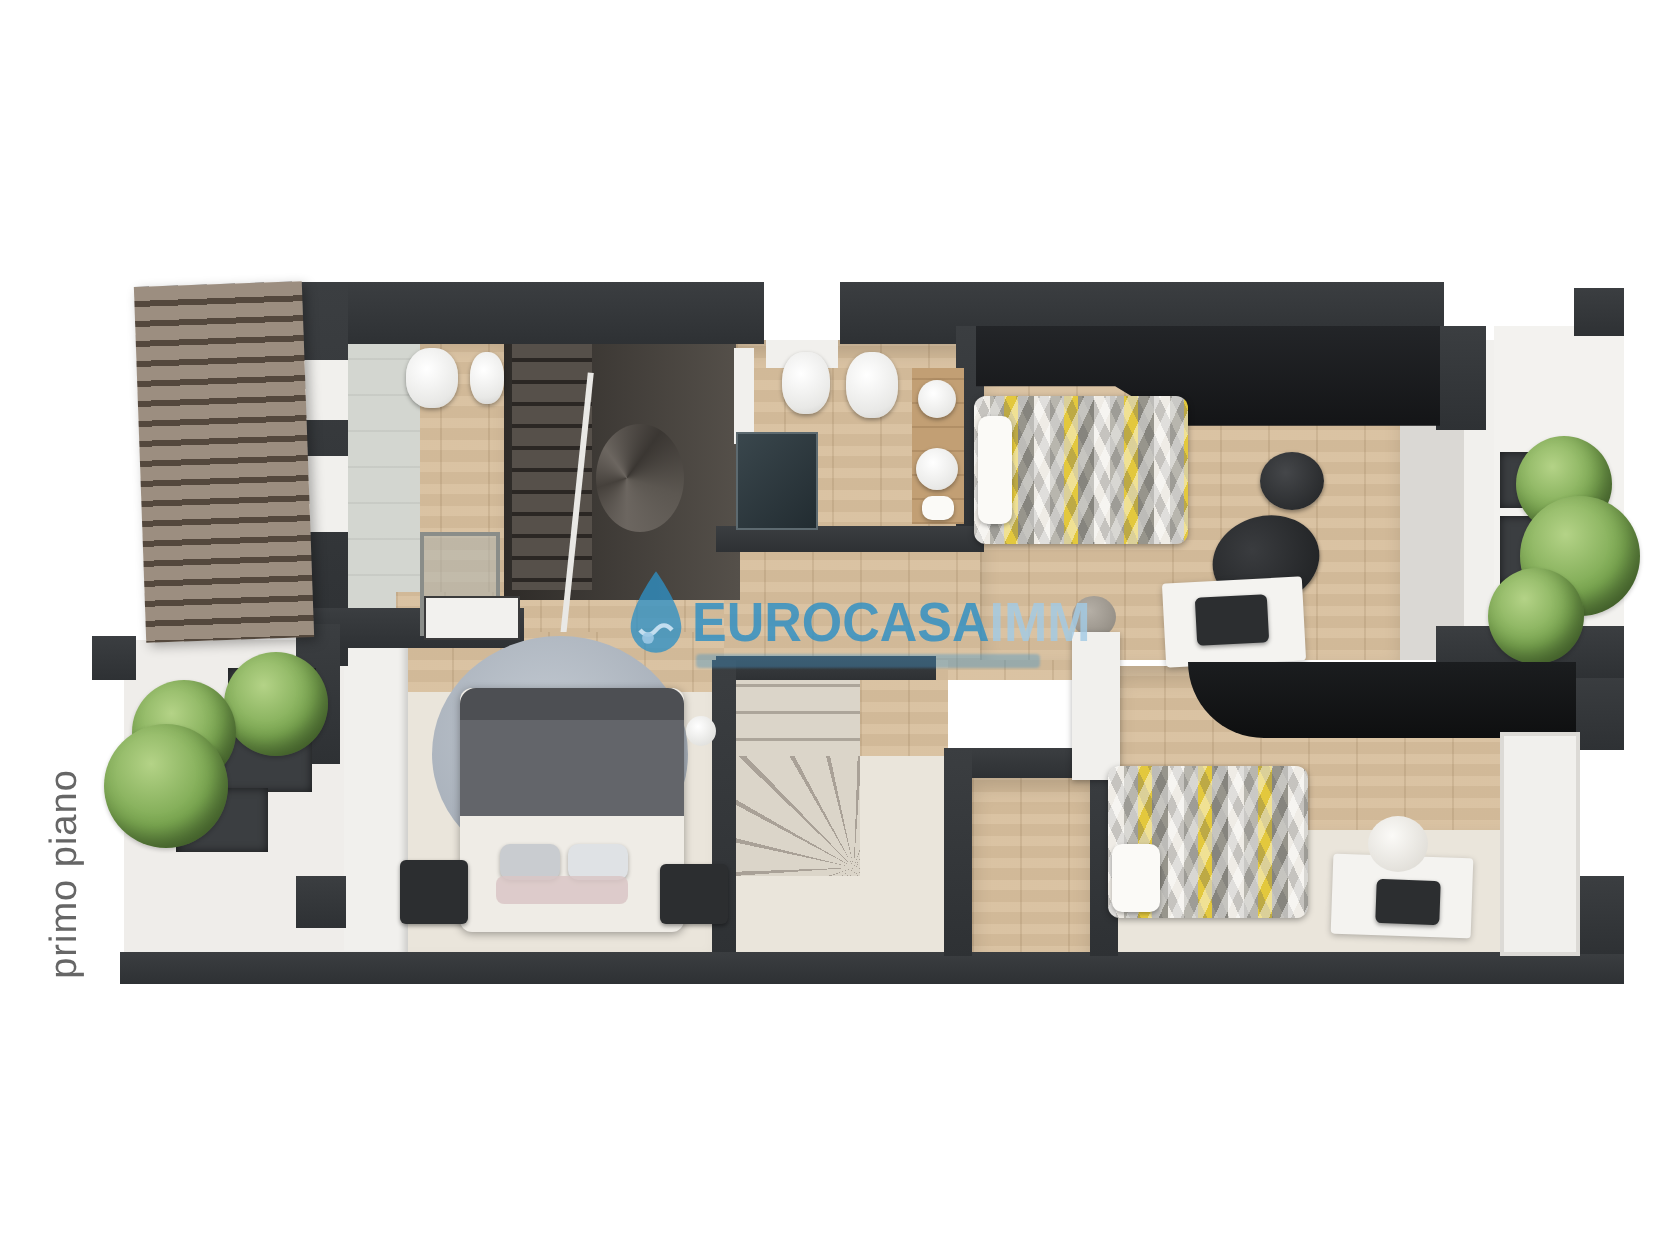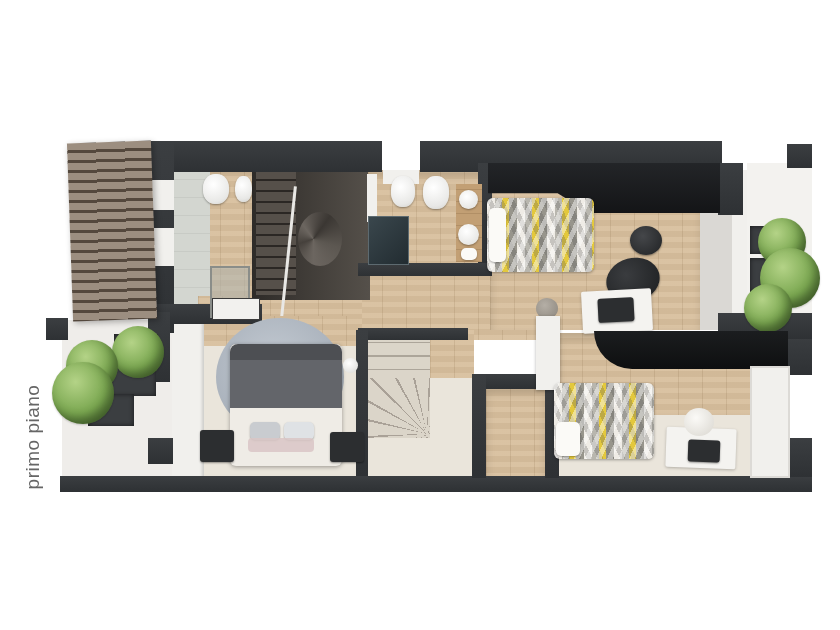--- a/index.html
+++ b/index.html
@@ -151,16 +151,29 @@
   <div class="abs" style="left:684px;top:408px;width:30px;height:28px;border-radius:50%;background:radial-gradient(circle at 40% 35%,#fbfaf7,#d9d6cf);"></div>
   <div class="abs white-strip" style="left:750px;top:366px;width:40px;height:112px;box-shadow:inset 0 0 0 2px #dcdad6,inset 8px 0 0 -6px #c6c4c0;"></div>
 
   <div class="abs planter" style="left:114px;top:334px;width:44px;height:28px;"></div>
   <div class="abs planter" style="left:108px;top:364px;width:48px;height:32px;"></div>
   <div class="abs planter" style="left:88px;top:394px;width:46px;height:32px;"></div>
   <div class="abs plant" style="left:112px;top:326px;width:52px;height:52px;"></div>
   <div class="abs plant" style="left:66px;top:340px;width:52px;height:52px;"></div>
   <div class="abs plant" style="left:52px;top:362px;width:62px;height:62px;"></div>
 
+  <div class="abs" style="left:312px;top:284px;width:230px;height:56px;z-index:50;">
+    <span class="abs" style="left:0;top:0;width:32px;height:46px;">
+      <svg width="32" height="46" viewBox="0 0 24 34">
+        <path d="M12 1 C12 1 2.5 14 2.5 22 a9.5 9.5 0 0 0 19 0 C21.5 14 12 1 12 1 Z" fill="#2e8fc4" opacity="0.78"></path>
+        <path d="M6 23 q3 3.5 6 0 t6 0" stroke="#cfe6f5" stroke-width="1.6" fill="none" opacity="0.9"></path>
+        <circle cx="9" cy="26" r="2.2" fill="#9cc9e6" opacity="0.9"></circle>
+      </svg>
+    </span>
+    <span class="abs wm-text" style="left:34px;top:12px;">
+      <span>EUROCASA</span><span class="wm-suffix">IMM</span>
+    </span>
+    <span class="abs wm-tag" style="left:36px;top:43px;width:172px;height:7px;"></span>
+  </div>
 
   <div class="abs floor-label" style="left:-41px;top:425px;width:150px;height:24px;">primo piano</div>
 
 </div>
 
 </body></html>

